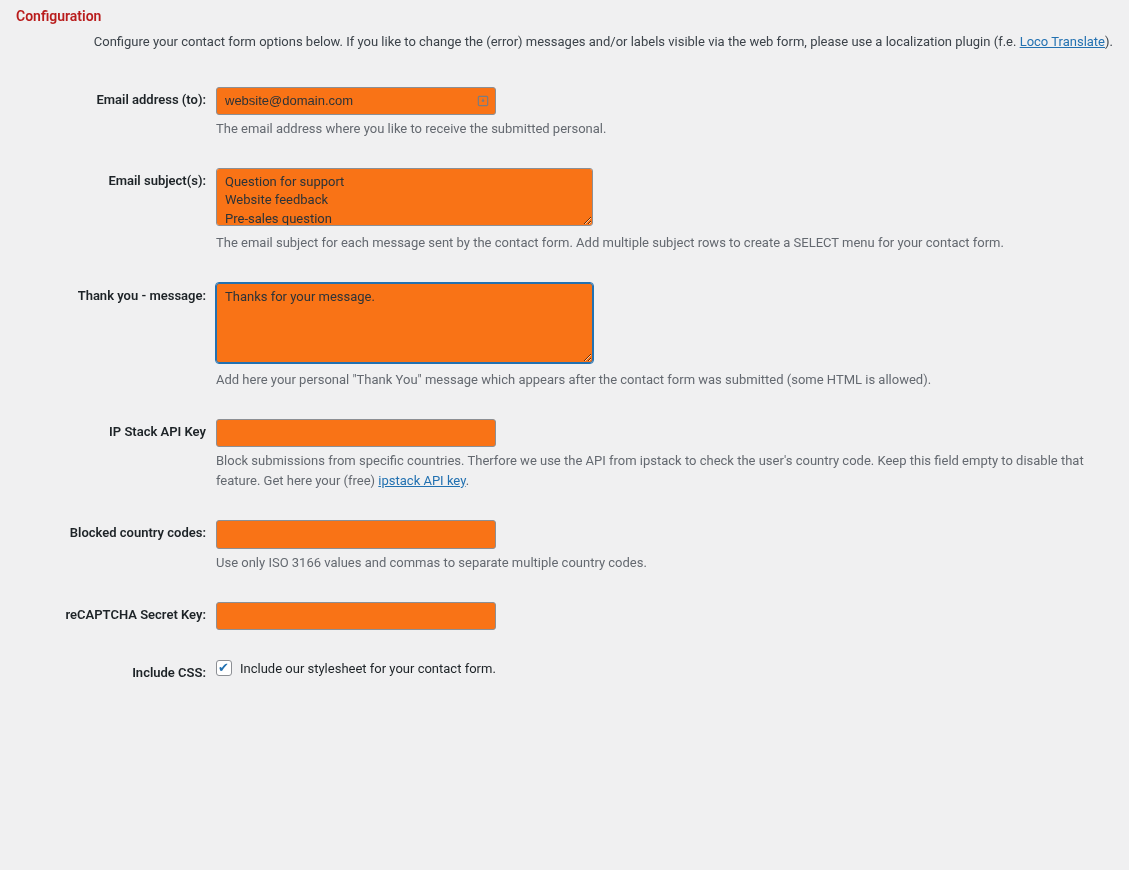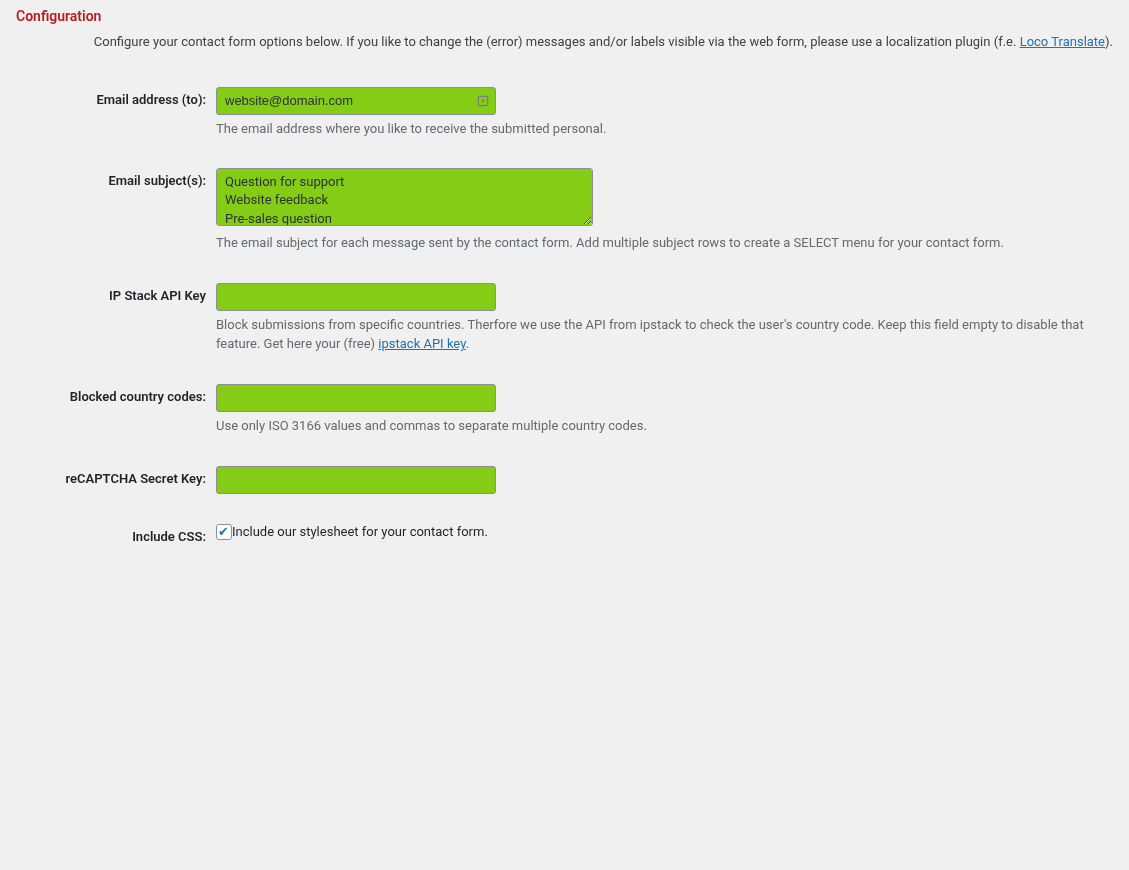--- a/index.html
+++ b/index.html
@@ -4,29 +4,29 @@
   <style>
     * { box-sizing: border-box; }
     body { margin: 0; padding: 0; background: #f0f0f1; font-family: -apple-system, BlinkMacSystemFont, "Segoe UI", Roboto, Oxygen-Sans, Ubuntu, Cantarell, "Helvetica Neue", sans-serif; color: #1d2327; font-size: 13px; }
     .wrap { padding: 0 16px 16px 16px; }
     h2 { font-size: 14px; font-weight: 600; margin: 8px 0 8px 0; color: #b91c1c; }
     .intro { margin: 0 0 20px 0; color: #3c434a; font-size: 13px; line-height: 1.5; text-align: right; }
     a { color: #2271b1; text-decoration: underline; }
     table.form-table { width: 100%; border-collapse: collapse; }
     table.form-table th { text-align: right; vertical-align: top; padding: 20px 10px 20px 0; width: 200px; font-weight: 600; color: #1d2327; font-size: 13px; }
     table.form-table td { padding: 15px 10px 15px 0; vertical-align: top; font-size: 13px; }
-    input[type="text"], textarea { background: #84cc16; border: 1px solid #8c8f94; border-radius: 3px; padding: 4px 8px; font-size: 13px; color: #2c3338; min-height: 28px; line-height: 1.4; }
+    input[type="text"], textarea { background: #f97316; border: 1px solid #8c8f94; border-radius: 3px; padding: 4px 8px; font-size: 13px; color: #2c3338; min-height: 28px; line-height: 1.4; }
     input[type="text"] { width: 280px; }
     input[type="text"].wide { width: 280px; }
     textarea { width: 377px; resize: both; font-family: inherit; }
     textarea.subjects { height: 58px; }
     textarea.thankyou { height: 80px; width: 377px; border: 1px solid #2271b1; outline: 1px solid #2271b1; }
     p.description { margin: 4px 0 0 0; color: #646970; font-size: 13px; line-height: 1.5; }
     input::placeholder { color: #8c8f94; }
-    .checkbox-row { display: flex; align-items: center; }
+    .checkbox-row { display: flex; align-items: center; gap: 8px; }
     input[type="checkbox"] { width: 16px; height: 16px; margin: 0; border: 1px solid #8c8f94; border-radius: 3px; background: #fff; appearance: none; position: relative; cursor: pointer; }
     input[type="checkbox"]:checked::before { content: "✔"; position: absolute; top: -1px; left: 1px; color: #2271b1; font-size: 13px; }
     .input-with-icon { position: relative; display: inline-block; }
     .input-with-icon .autofill-icon { position: absolute; right: 6px; top: 50%; transform: translateY(-50%); width: 14px; height: 14px; color: #787c82; pointer-events: none; }
     .input-with-icon input { padding-right: 26px; }
   </style>
 </head>
 <body>
 
 <div class="wrap">
@@ -56,20 +56,27 @@
       <tr>
         <th>Email subject(s):</th>
         <td>
           <textarea class="subjects" style="">Question for support
 Website feedback
 Pre-sales question</textarea>
           <p class="description">The email subject for each message sent by the contact form. Add multiple subject rows to create a SELECT menu for your contact form.</p>
         </td>
       </tr>
 
+      <tr>
+        <th>Thank you - message:</th>
+        <td>
+          <textarea class="thankyou" style="">Thanks for your message.</textarea>
+          <p class="description">Add here your personal "Thank You" message which appears after the contact form was submitted (some HTML is allowed).</p>
+        </td>
+      </tr>
 
       <tr>
         <th>IP Stack API Key</th>
         <td>
           <input type="text" class="wide" value="" style="">
           <p class="description">
             <span>Block submissions from specific countries. Therfore we use the API from ipstack to check the user's country code. Keep this field empty to disable that feature. Get here your (free) </span><a href="#">ipstack API key</a><span>.</span>
           </p>
         </td>
       </tr>

